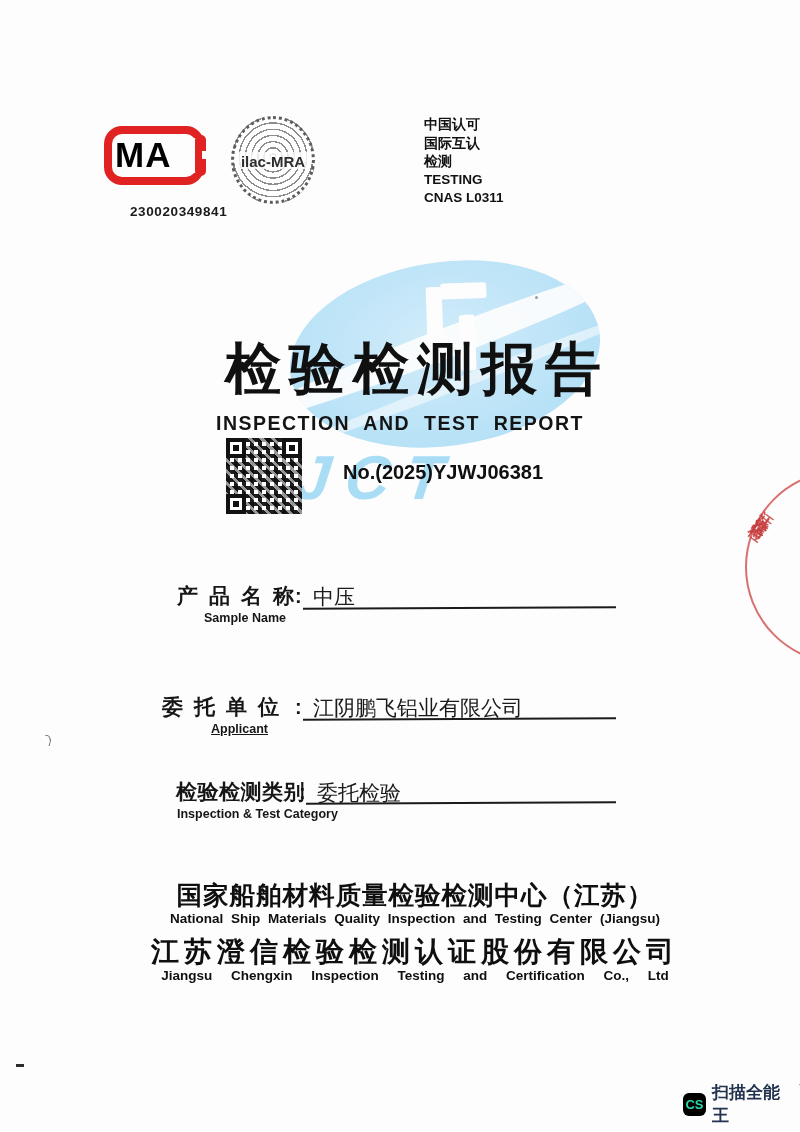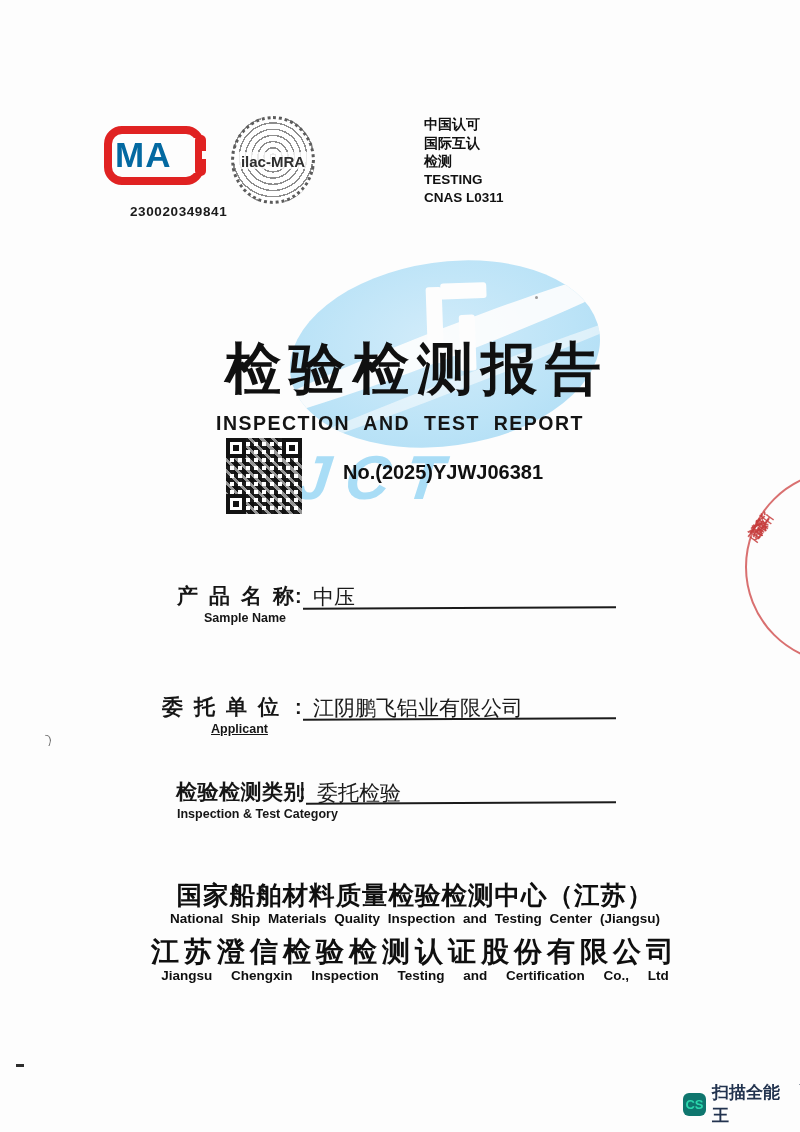--- a/index.html
+++ b/index.html
@@ -6,21 +6,21 @@
     font-family:"Liberation Sans",sans-serif;-webkit-font-smoothing:antialiased;}
   .page{position:relative;width:800px;height:1132px;background:#fdfdfd;}
 
   
   .cma{position:absolute;left:104px;top:126px;width:100px;height:59px;}
   .cma-outline{position:absolute;inset:0;border:8px solid #e02222;border-radius:18px;}
   .cma-outline::after{content:"";position:absolute;right:-9px;top:4px;bottom:4px;width:11px;background:#fdfdfd;}
   .cma-bar{position:absolute;right:-2px;top:9px;width:11px;height:41px;background:#e02222;border-radius:5px;}
   .cma-bar::after{content:"";position:absolute;right:-1px;top:16px;width:5px;height:8px;background:#fdfdfd;}
   .cma-text{position:absolute;left:11px;top:8px;font-weight:800;font-size:35px;line-height:42px;
-    color:#0369a1;letter-spacing:1px;transform:scaleY(1.02);}
+    color:#000000;letter-spacing:1px;transform:scaleY(1.02);}
   .cma-number{position:absolute;left:130px;top:204px;font-weight:700;font-size:13.5px;color:#1b1b1b;letter-spacing:.6px;}
 
   .ilac{position:absolute;left:231px;top:116px;width:84px;height:88px;border-radius:50%;
     background:repeating-radial-gradient(circle at 50% 46%, #ffffff 0 2px, #8d8d8d 2px 3.4px, #ffffff 3.4px 6.2px);
     border:3px dotted #5c5c5c;box-sizing:border-box;}
   .ilac-band{position:absolute;left:2px;right:2px;top:33px;height:17px;background:rgba(255,255,255,.82);}
   .ilac-text{position:absolute;left:-6px;right:-6px;top:34px;text-align:center;font-weight:800;font-size:15px;color:#2e2e2e;}
 
   .cnas{position:absolute;left:322px;top:127px;width:100px;height:64px;}
   .cnas-ellipse{position:absolute;inset:0;background:#0f0f0f;border-radius:50%;}
@@ -98,21 +98,21 @@
   
   .org{position:absolute;left:0;width:800px;text-align:center;transform:translateX(15px);color:#0f0f0f;}
   .org1-zh{top:878px;font-family:"DejaVu Serif",serif;font-weight:700;font-size:25.5px;letter-spacing:1px;}
   .org1-en{top:911px;font-weight:800;font-size:13.5px;word-spacing:4px;}
   .org2-zh{top:933px;font-family:"DejaVu Serif",serif;font-weight:700;font-size:28px;letter-spacing:5px;}
   .org2-en{top:968px;font-weight:800;font-size:13.5px;word-spacing:15px;}
 
   
   .cs-footer{position:absolute;left:683px;top:1081px;z-index:6;}
   .cs-row{display:flex;align-items:center;gap:6px;}
-  .cs-badge{width:23px;height:23px;border-radius:6px;background:#0f766e;color:#2bd8ad;
+  .cs-badge{width:23px;height:23px;border-radius:6px;background:#000000;color:#2bd8ad;
     font-weight:800;font-size:13px;display:flex;align-items:center;justify-content:center;}
   .cs-name{font-weight:700;font-size:17px;color:#22334f;}
   .cs-tm{font-weight:700;font-size:8px;color:#22334f;align-self:flex-start;margin-left:-4px;margin-top:2px;}
   .cs-tagline{margin-top:4px;margin-left:2px;font-size:9.5px;color:#a3a9b0;letter-spacing:1.6px;white-space:nowrap;}
 
   
   .speck1{position:absolute;left:44px;top:735px;width:6px;height:10px;border-right:1.6px solid #555;
     border-top:1.6px solid #777;border-radius:0 70% 40% 0;transform:rotate(8deg);}
   .speck2{position:absolute;left:16px;top:1064px;width:8px;height:3px;background:#2e2e2e;}
   .speck3{position:absolute;left:535px;top:296px;width:3px;height:3px;background:#9a9a9a;border-radius:50%;}

